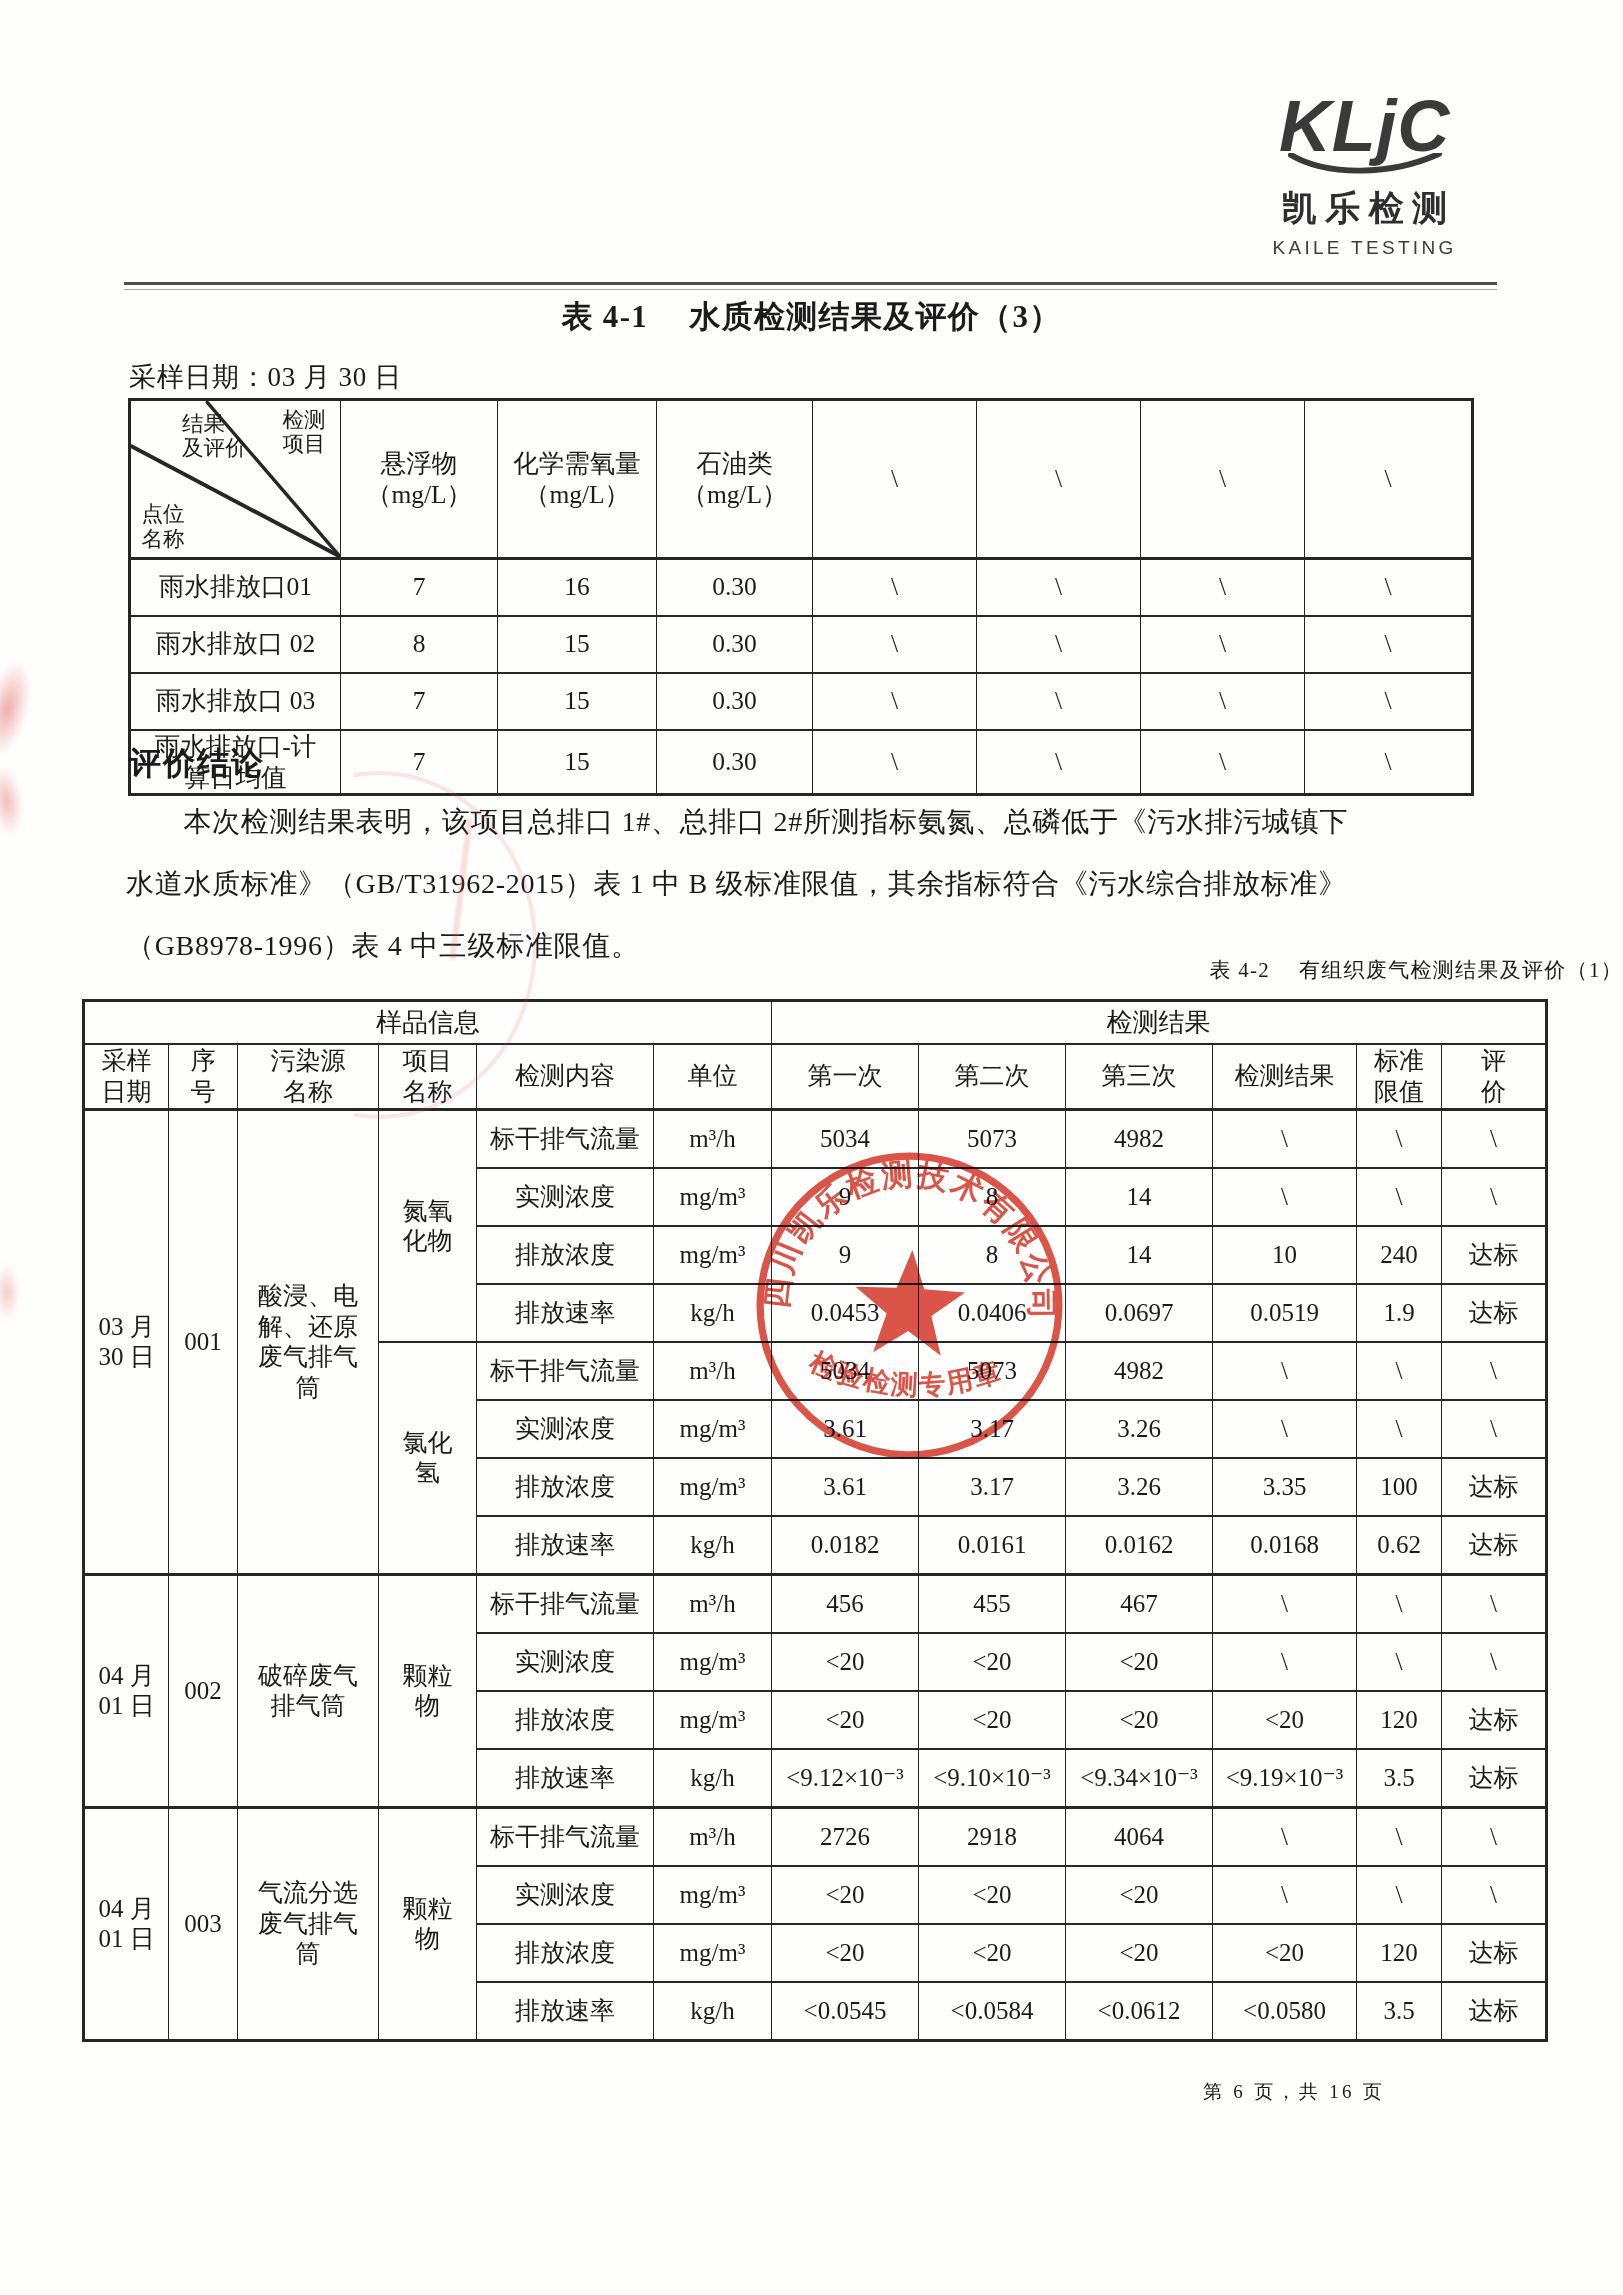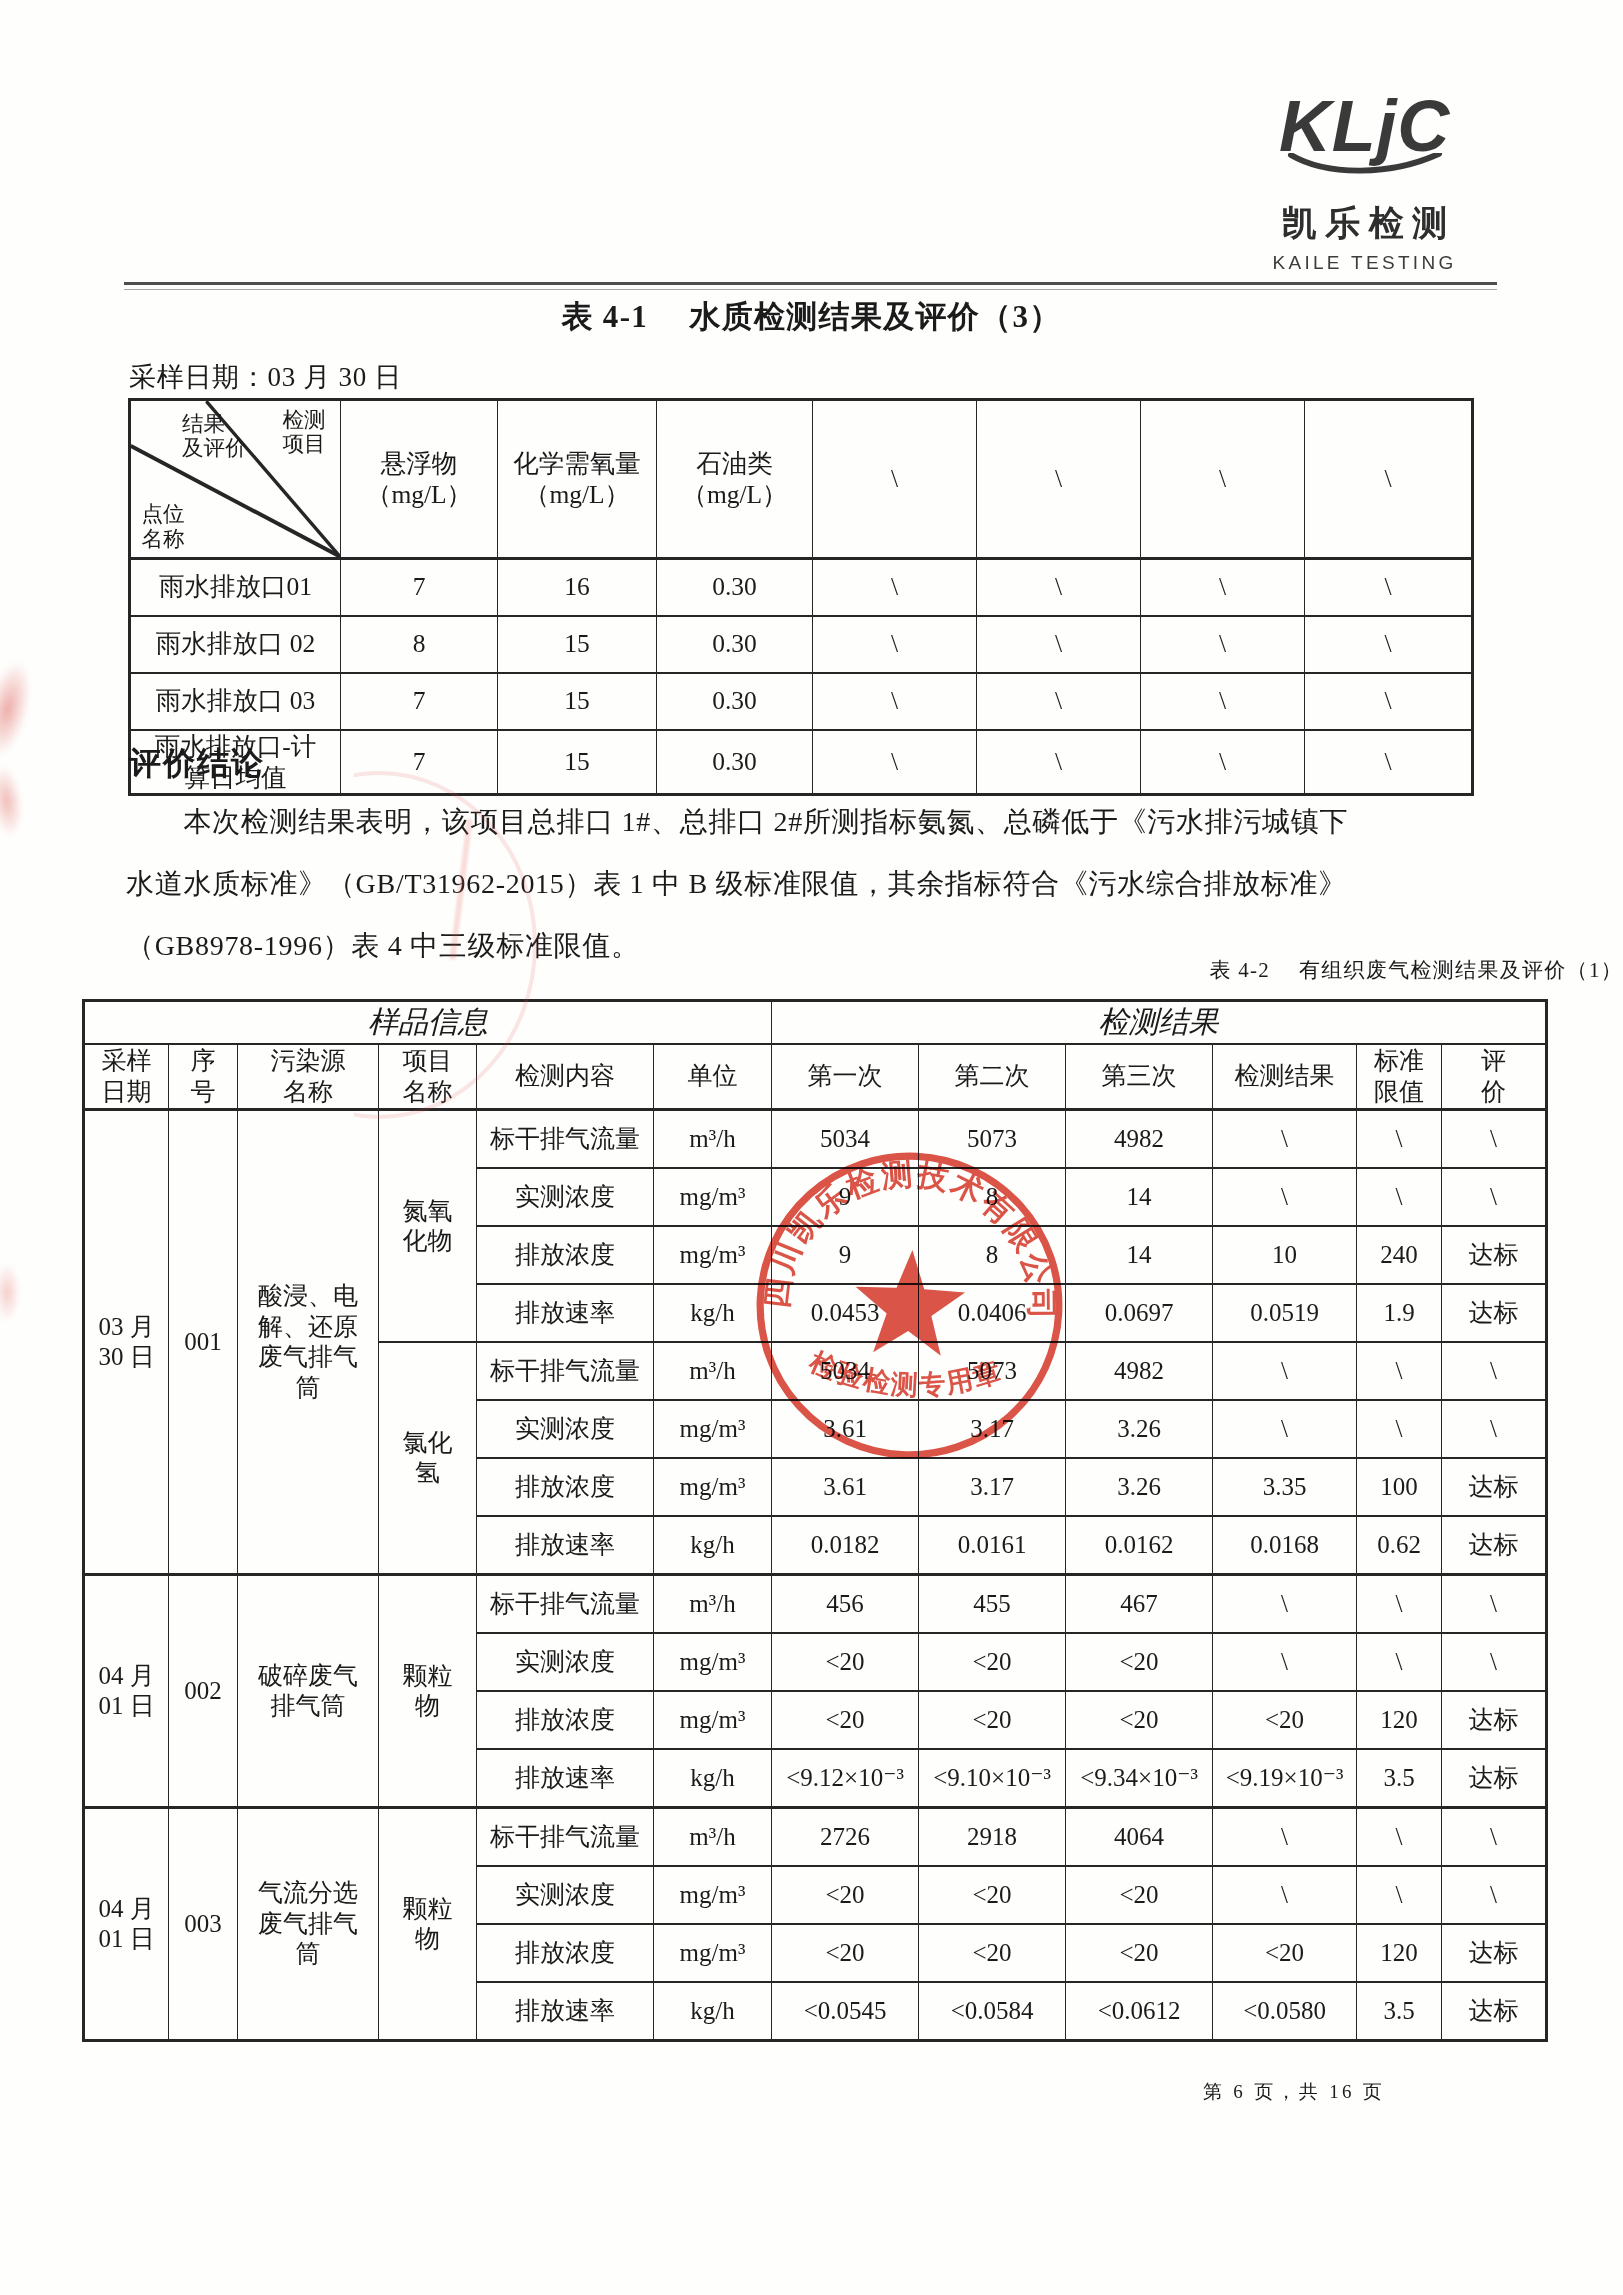--- a/index.html
+++ b/index.html
@@ -4,21 +4,21 @@
 <style>
   html,body{margin:0;padding:0;background:#ffffff;}
   .page{position:relative;width:1623px;height:2295px;background:#fefefd;overflow:hidden;
         font-family:"Liberation Serif","DejaVu Serif",serif;color:#1b1b1b;}
 
   
   .logo{position:absolute;top:90px;left:1260px;width:209px;text-align:center;}
   .logo-brand{font-family:"Liberation Sans","DejaVu Sans",sans-serif;font-weight:bold;font-style:italic;
               font-size:72px;line-height:1;letter-spacing:0.7px;color:#3a3a3a;}
   .logo-swoosh{display:block;margin:-9.2px auto 0 auto;}
-  .logo-cn{font-size:35px;font-weight:bold;letter-spacing:8.5px;color:#2e2e2e;margin-top:22px;text-indent:8.5px;}
+  .logo-cn{font-size:35px;font-weight:bold;letter-spacing:8.5px;color:#2e2e2e;margin-top:7px;text-indent:8.5px;}
   .logo-en{font-family:"Liberation Sans","DejaVu Sans",sans-serif;font-size:19px;letter-spacing:3.3px;
            color:#3c3c3c;margin-top:5.2px;}
 
   
   .doc-number{position:absolute;top:245px;left:0;width:1623px;text-align:center;font-size:30px;letter-spacing:1.3px;}
   .rule{position:absolute;top:282px;left:124px;width:1373px;height:3.9px;
         border-top:3.3px solid #4e4e4e;border-bottom:1.3px solid #a8a8a8;}
 
   .t1-title{position:absolute;top:296px;left:0;width:1623px;text-align:center;font-size:31px;font-weight:bold;letter-spacing:1.3px;}
   .sampling{position:absolute;top:359px;left:129px;font-size:27px;letter-spacing:0.7px;}
@@ -40,21 +40,21 @@
   .dg-mid{left:51px;top:10.5px;}
   .dg-bl{left:10.5px;bottom:5.2px;}
 
   .conc-h{position:absolute;top:742px;left:129px;font-size:32px;font-weight:bold;letter-spacing:2px;}
   .conc-p{position:absolute;top:791px;left:126px;width:1381px;font-size:28px;line-height:62px;
           white-space:pre-line;letter-spacing:0.7px;}
 
   .t2-title{position:absolute;top:956px;left:0;width:1623px;text-align:right;font-size:21px;font-weight:normal;letter-spacing:1.3px;}
 
   .t2{position:absolute;top:999px;left:82px;width:1463px;border:3.3px solid #262626;font-size:25px;}
-  .t2 thead tr.group th{height:41px;font-size:30px;border-bottom-width:2.6px;font-style:italic;}
+  .t2 thead tr.group th{height:41px;font-size:26px;border-bottom-width:2.6px;}
   .t2 thead tr.cols th{height:63px;border-bottom-width:3.3px;}
   .t2 tbody td{height:56px;}
   .t2 tbody tr.sec td{border-top-width:3.9px;}
 
   .footer{position:absolute;top:2079px;left:1203px;font-size:19px;letter-spacing:3.3px;}
 
   
   .stamp{position:absolute;left:751px;top:1147px;width:317px;height:317px;
          opacity:.87;mix-blend-mode:multiply;transform:rotate(3deg);}
 

